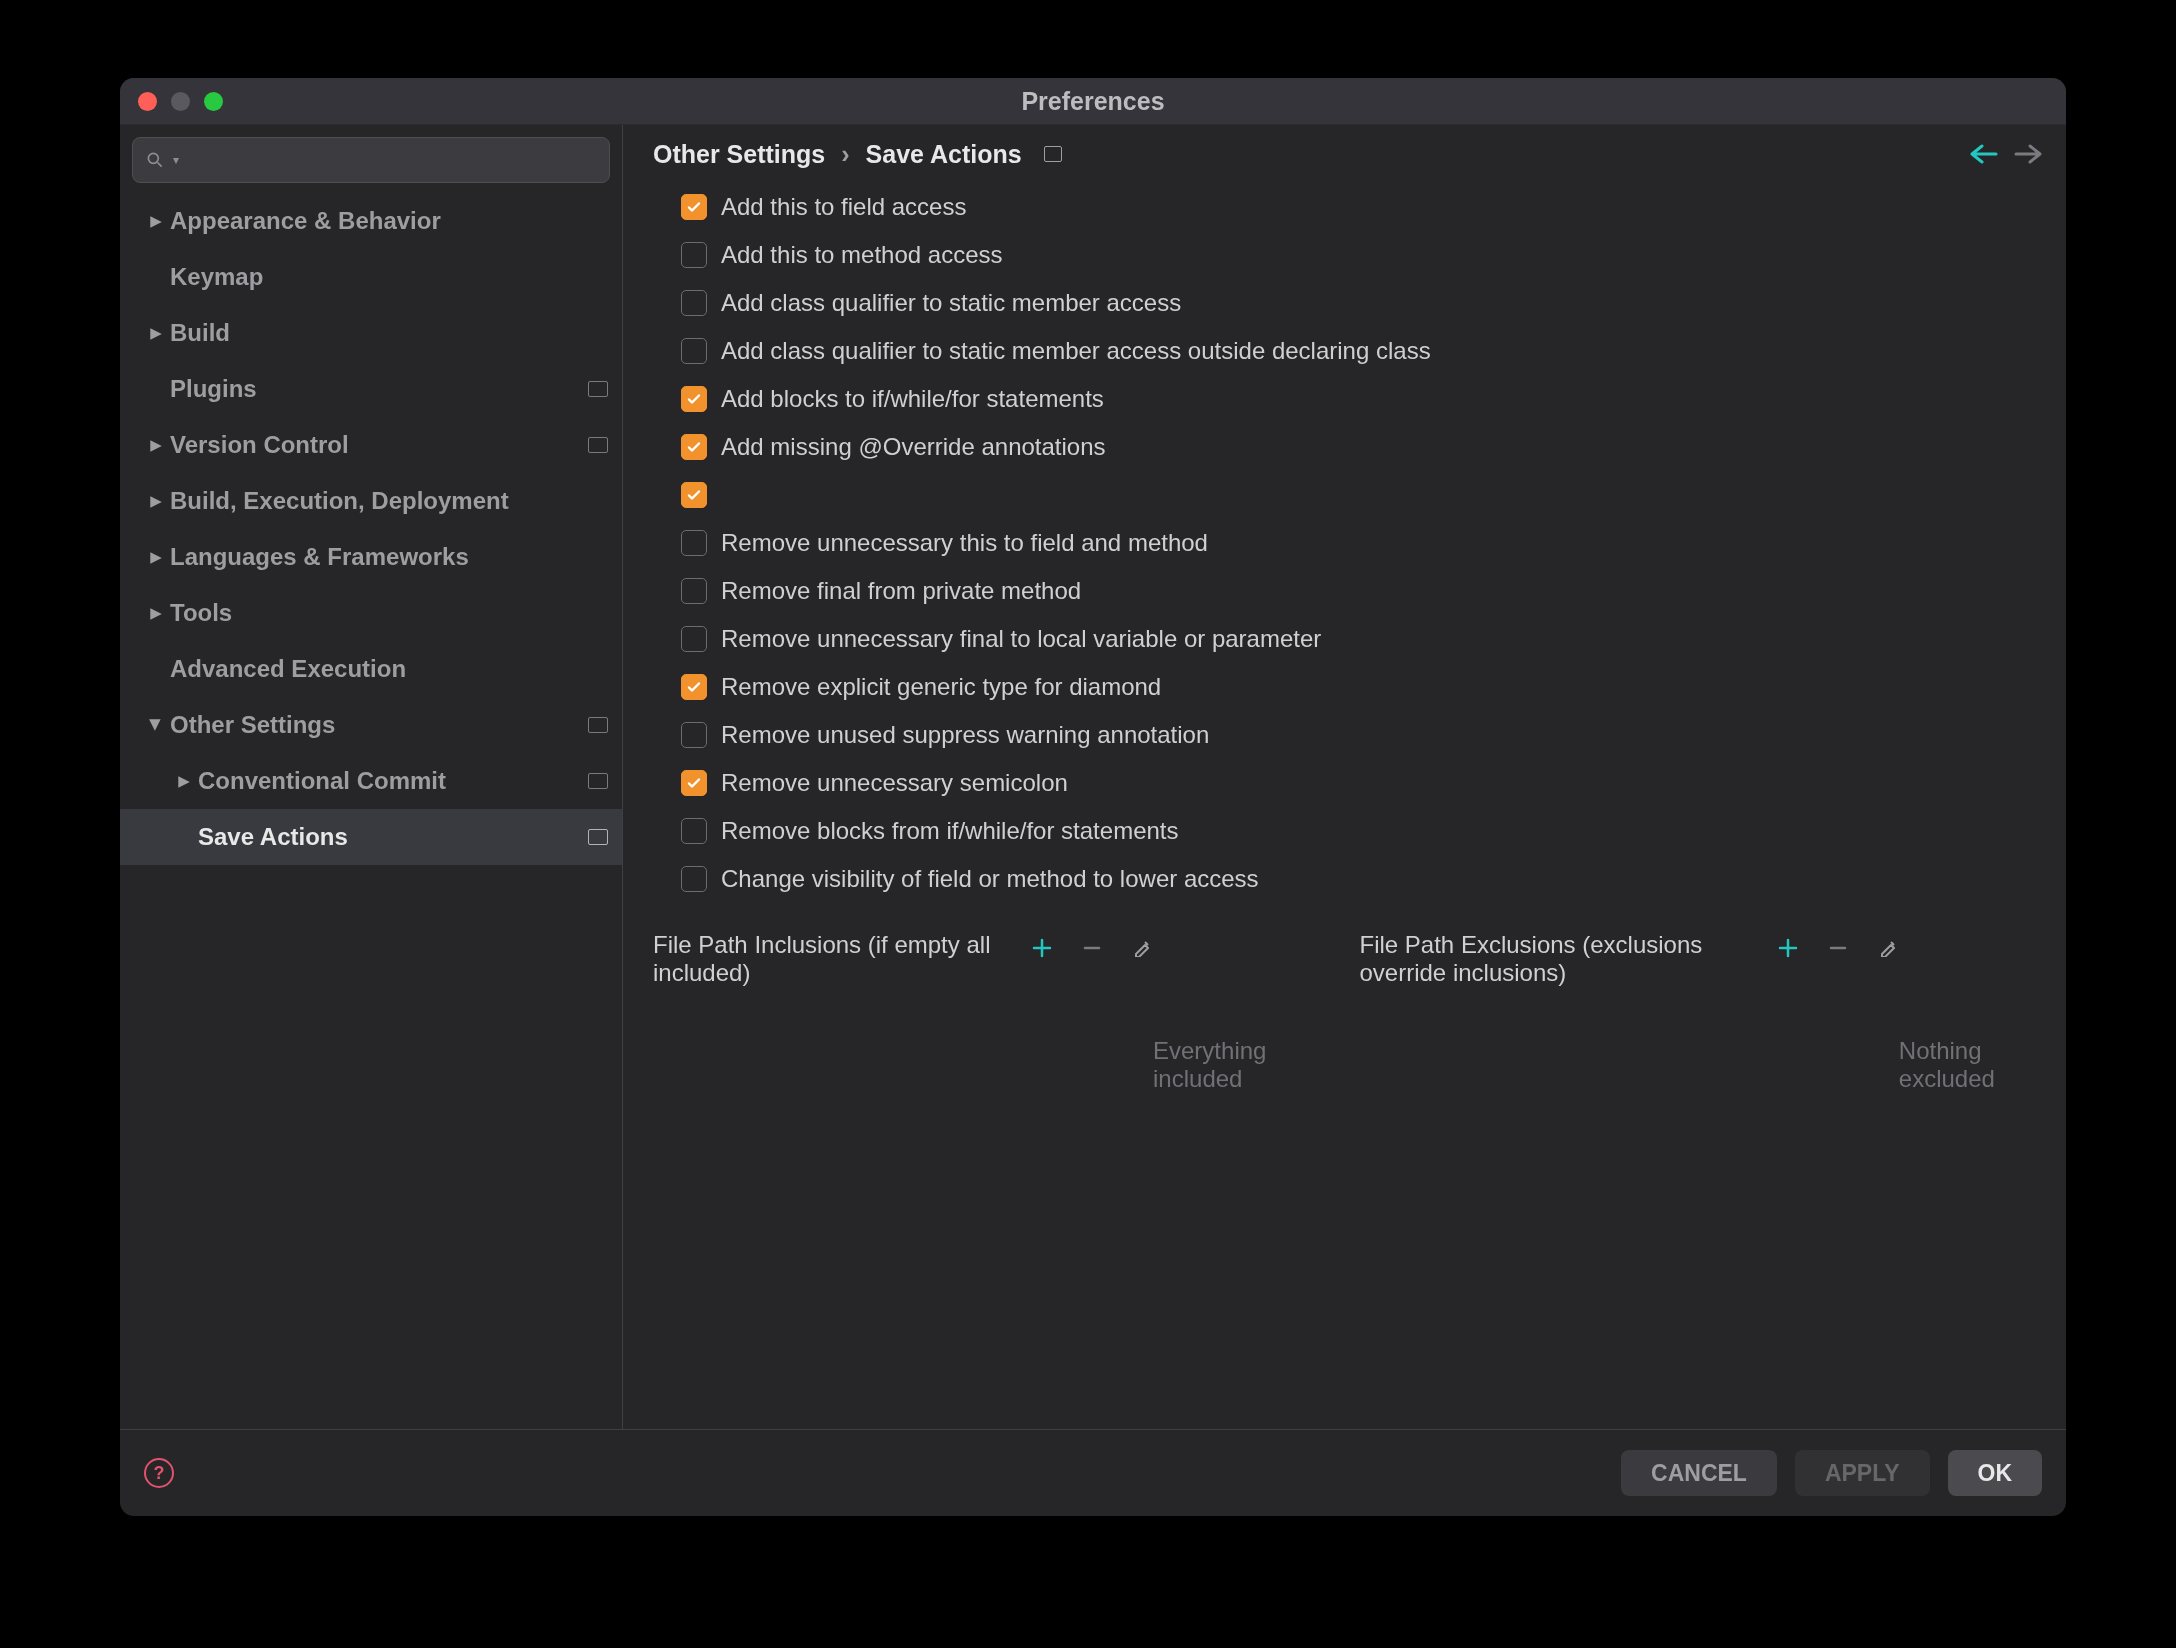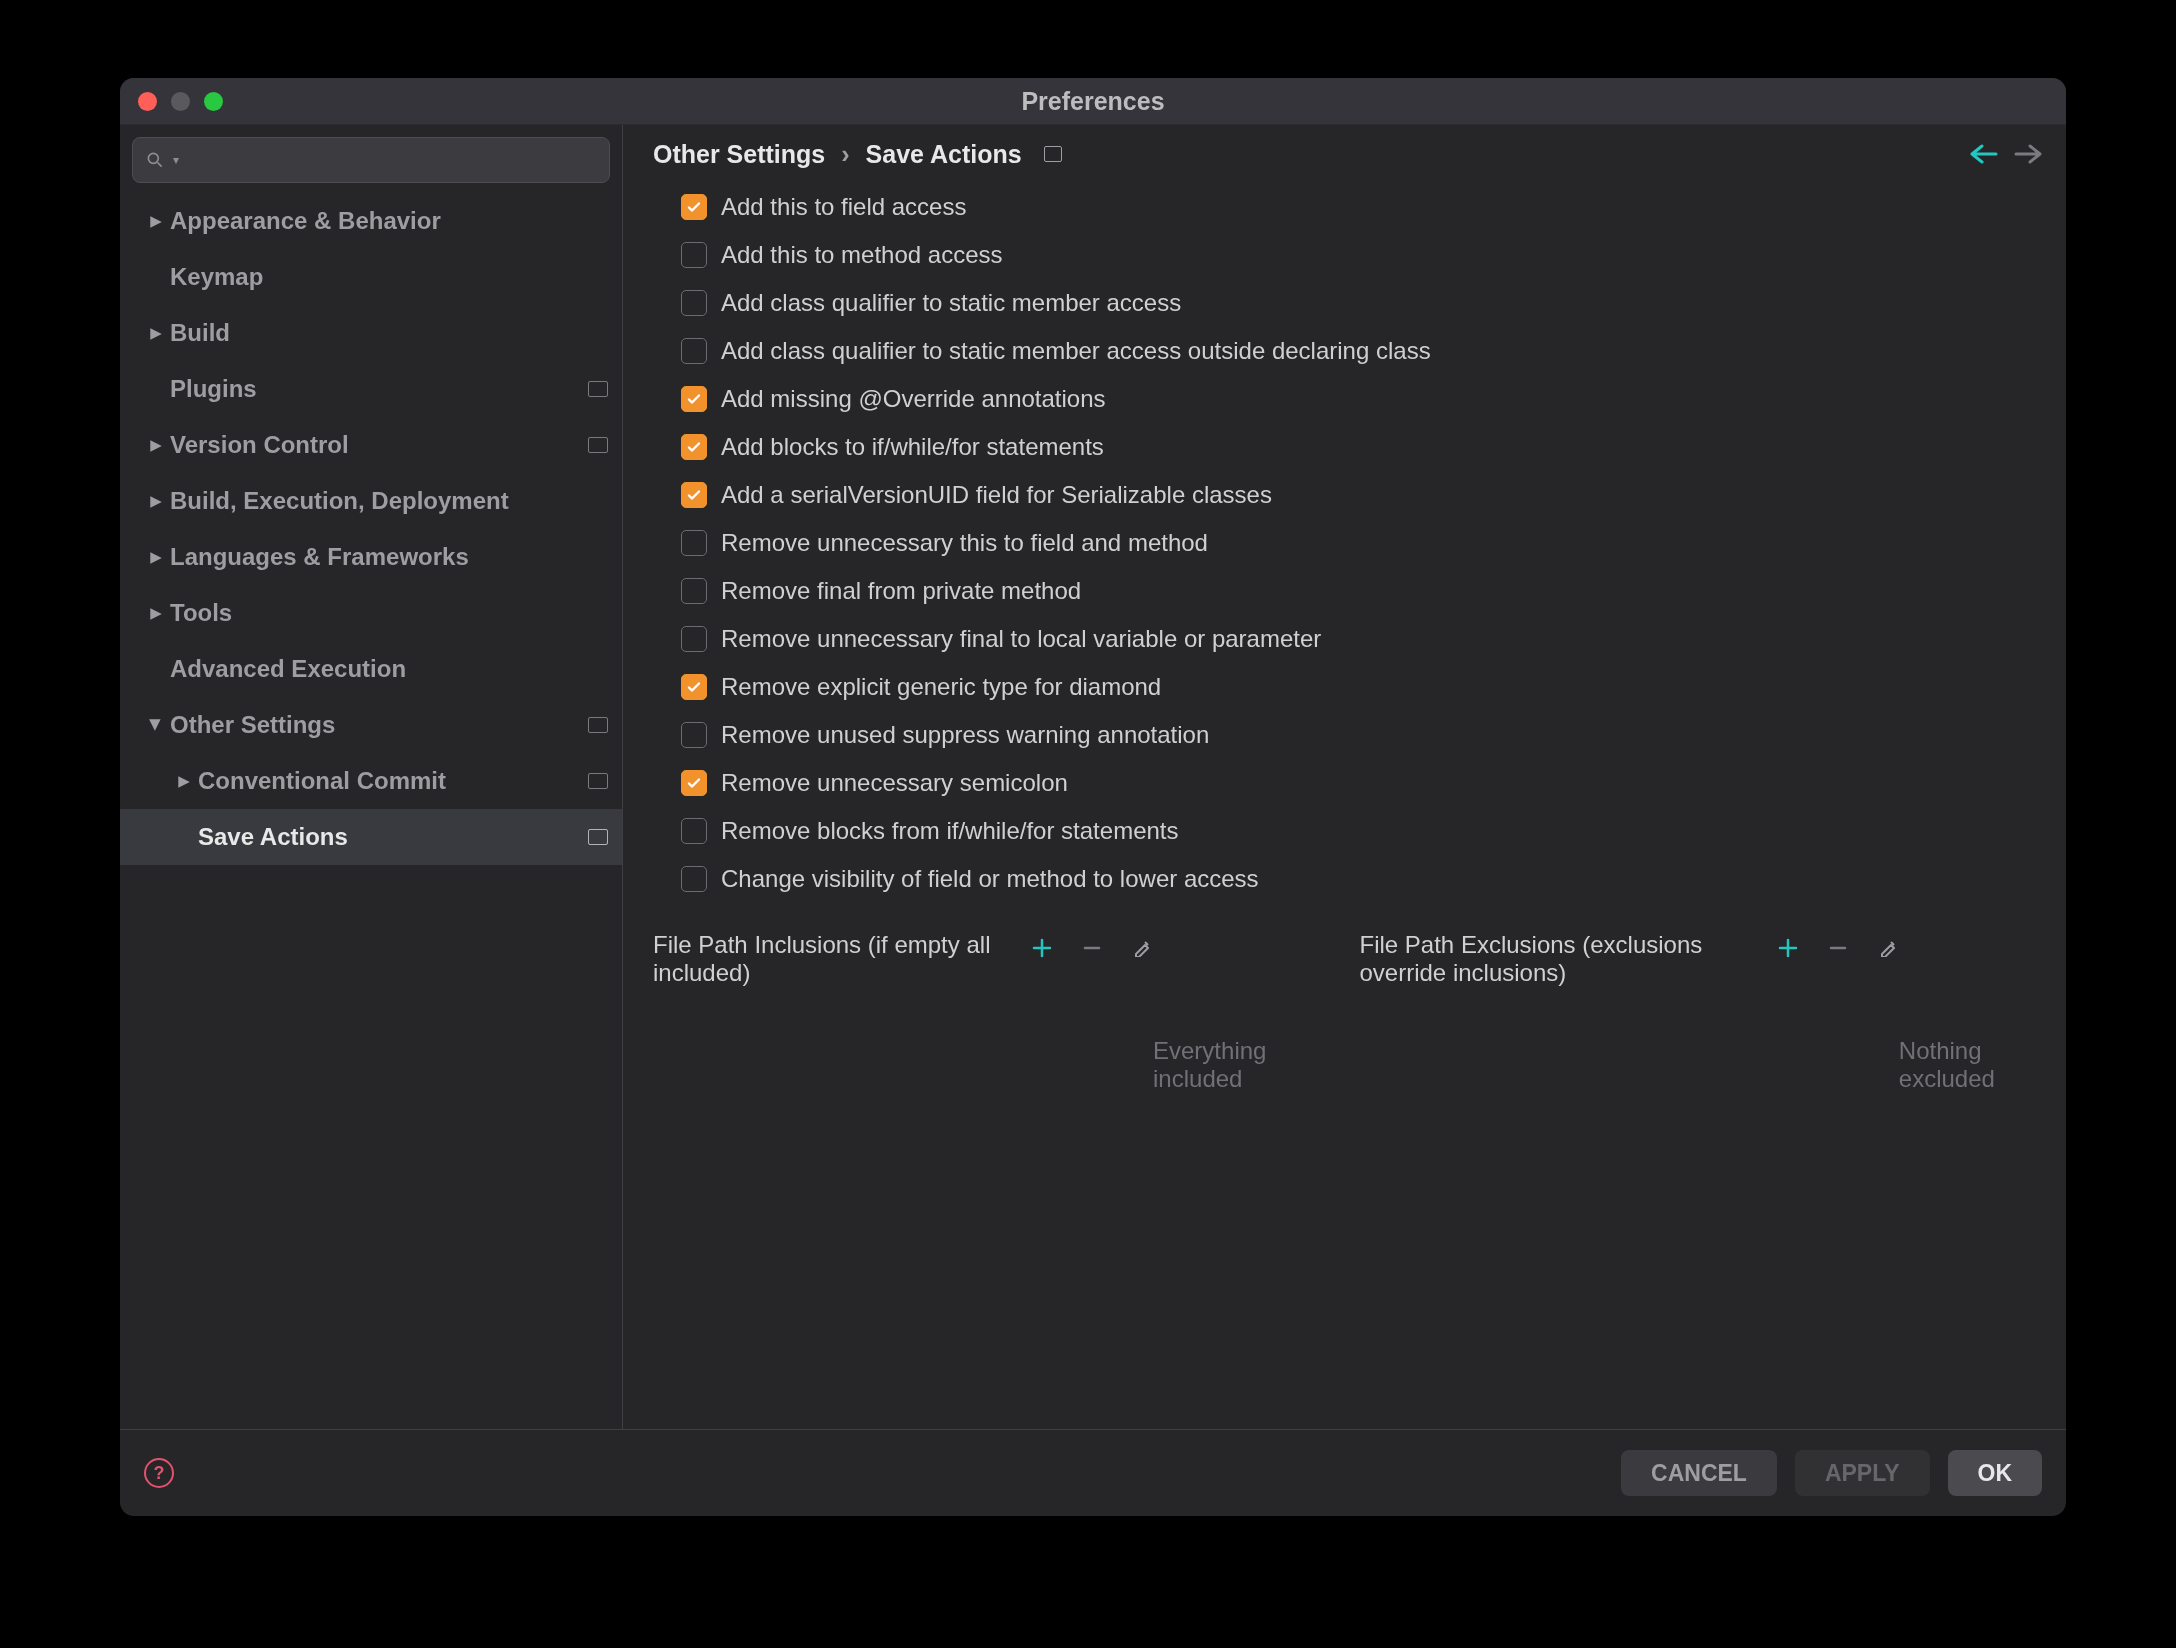--- a/index.html
+++ b/index.html
@@ -232,37 +232,36 @@
             <div class="crow">
               <span class="cbox"></span>
               <span>Add class qualifier to static member access outside declaring class</span>
             </div>
             <div class="crow">
               <span class="cbox on">
                 <svg width="16" height="16" viewBox="0 0 16 16">
                   <path d="M3 8.5l3 3 7-7" stroke="#fff" stroke-width="2.4" fill="none" stroke-linecap="round" stroke-linejoin="round"></path>
                 </svg>
               </span>
+              <span>Add blocks to if/while/for statements</span>
+            </div>
+            <div class="crow">
+              <span class="cbox on">
+                <svg width="16" height="16" viewBox="0 0 16 16">
+                  <path d="M3 8.5l3 3 7-7" stroke="#fff" stroke-width="2.4" fill="none" stroke-linecap="round" stroke-linejoin="round"></path>
+                </svg>
+              </span>
               <span>Add missing @Override annotations</span>
             </div>
             <div class="crow">
               <span class="cbox on">
                 <svg width="16" height="16" viewBox="0 0 16 16">
                   <path d="M3 8.5l3 3 7-7" stroke="#fff" stroke-width="2.4" fill="none" stroke-linecap="round" stroke-linejoin="round"></path>
                 </svg>
               </span>
-              <span>Add blocks to if/while/for statements</span>
-            </div>
-            <div class="crow">
-              <span class="cbox on">
-                <svg width="16" height="16" viewBox="0 0 16 16">
-                  <path d="M3 8.5l3 3 7-7" stroke="#fff" stroke-width="2.4" fill="none" stroke-linecap="round" stroke-linejoin="round"></path>
-                </svg>
-              </span>
-              <span>Add a serialVersionUID field for Serializable classes</span>
             </div>
             <div class="crow">
               <span class="cbox"></span>
               <span>Remove unnecessary this to field and method</span>
             </div>
             <div class="crow">
               <span class="cbox"></span>
               <span>Remove final from private method</span>
             </div>
             <div class="crow">

